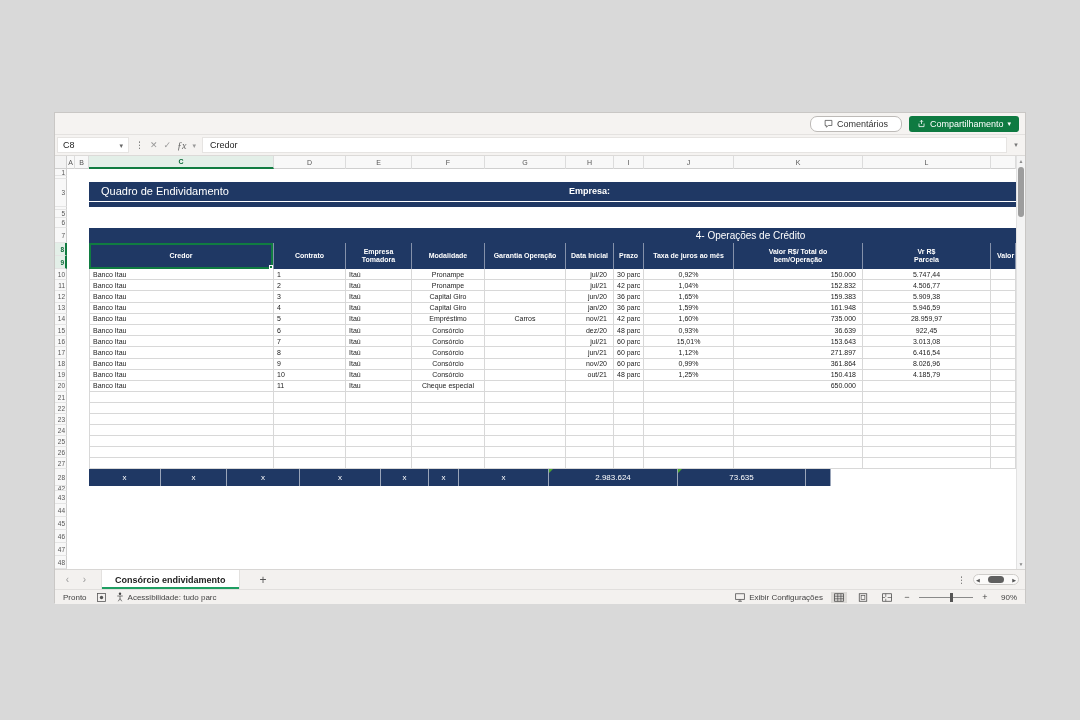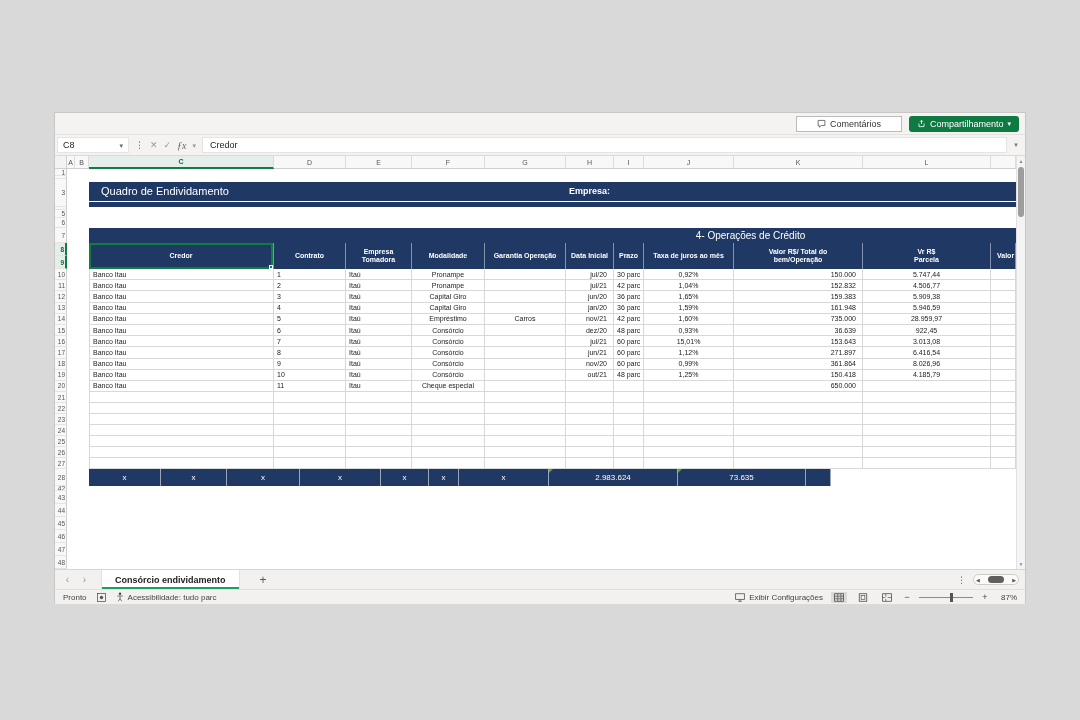--- a/index.html
+++ b/index.html
@@ -5,21 +5,21 @@
   *{box-sizing:border-box;margin:0;padding:0}
   body{font-family:"Liberation Sans",sans-serif}
   .canvas{position:relative;width:1080px;height:720px;background:#d9d9d9;overflow:hidden}
   .window{position:absolute;left:54px;top:112px;width:972px;height:491px;background:#fff;border:1px solid #c9c7c5}
 
   
   .menubar{height:22px;background:#f5f3f1;display:flex;align-items:center;padding:0 6px;border-bottom:1px solid #e4e2e0}
   .menu-items{display:flex;align-items:center}
   .menu-item{font-size:9px;color:#2b2b2b;padding:0 7px;white-space:nowrap;cursor:default}
   .mb-right{margin-left:auto;display:flex;align-items:center}
-  .btn-comments{display:flex;align-items:center;gap:4px;font-size:9px;color:#333;background:#fff;border:1px solid #bdbab7;border-radius:0;padding:2px 20px;white-space:nowrap}
+  .btn-comments{display:flex;align-items:center;gap:4px;font-size:9px;color:#333;background:#fff;border:1px solid #bdbab7;border-radius:7px;padding:2px 13px;white-space:nowrap}
   .btn-share{display:flex;align-items:center;gap:4px;font-size:9px;color:#fff;background:#0e7a41;border-radius:3px;padding:3px 8px;margin-left:7px;white-space:nowrap}
   .chev{font-size:7px;line-height:1}
 
   
   .formulabar{height:21px;background:#f5f3f1;display:flex;align-items:center;border-bottom:1px solid #dcdad8;padding-left:2px}
   .namebox{width:72px;height:16px;background:#fff;display:flex;align-items:center;font-size:9px;color:#222;padding:0 5px;border:1px solid #e6e4e2}
   .namebox .chev{margin-left:auto;color:#666}
   .fbicons{display:flex;align-items:center;gap:6px;padding:0 6px;color:#9a9a9a;font-size:9px}
   .fx{font-style:italic;font-family:"Liberation Serif",serif;color:#666;font-size:10px}
   .fx-input{flex:1;height:16px;background:#fff;border:1px solid #e6e4e2;display:flex;align-items:center;font-size:9px;color:#222;padding:0 7px}
@@ -537,18 +537,18 @@
           <svg width="10" height="9" viewBox="0 0 16 14">
               <rect x="1" y="1" width="14" height="12" fill="none" stroke="#444" stroke-width="1.2"></rect>
               <path d="M6 1v5M6 9v4M1 7h4M9 7h6" stroke="#444" stroke-width="1"></path>
             </svg>
         </div>
         <span class="zminus">−</span>
         <div class="zslider">
             <div class="zthumb"></div>
           </div>
         <span class="zplus">+</span>
-        <span class="zoomval">87%</span>
+        <span class="zoomval">90%</span>
       </div>
     </div>
 
   </div>
 </div>
 
 </body></html>

